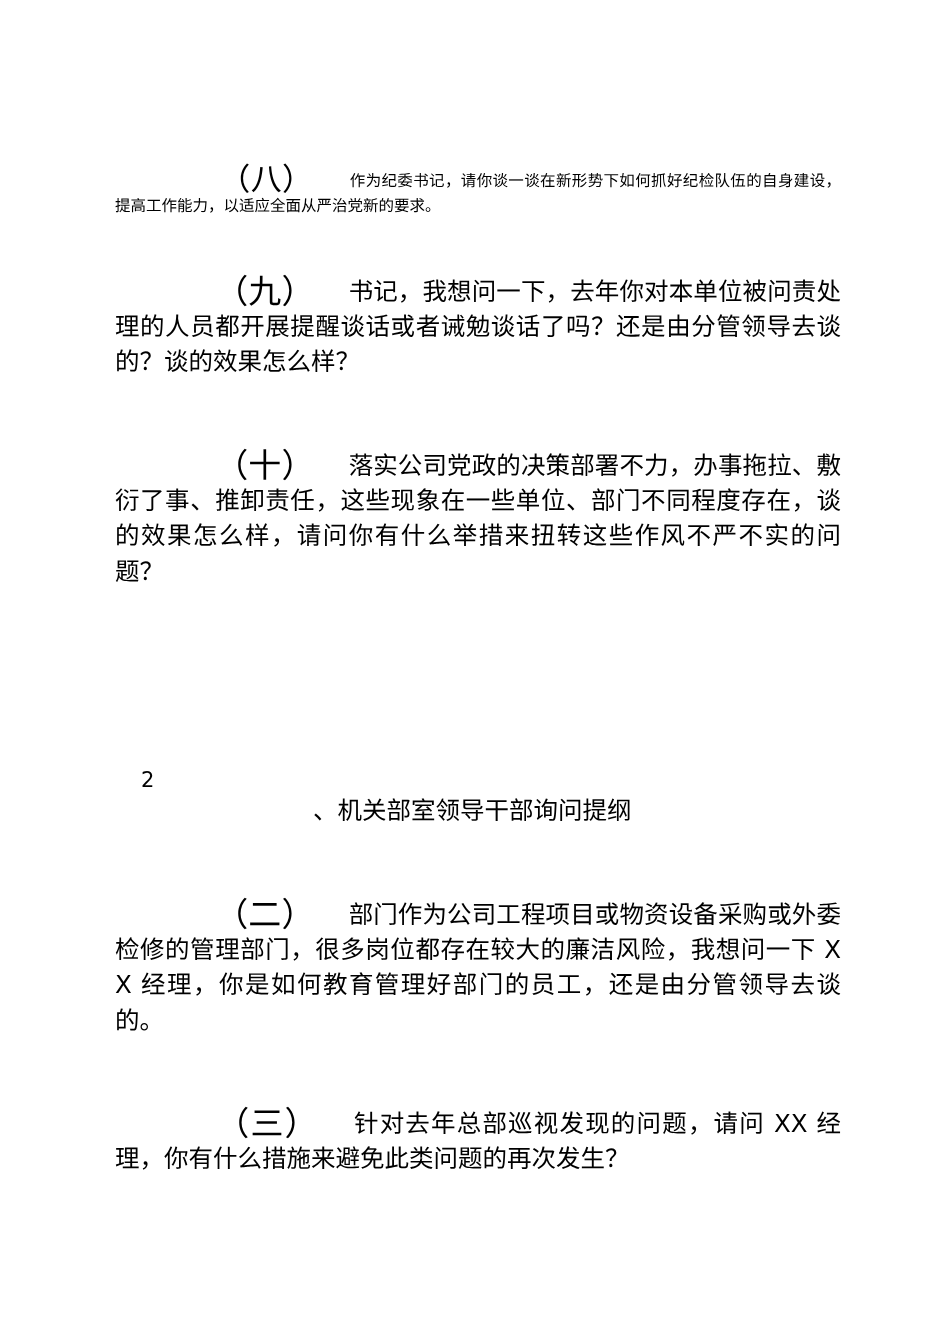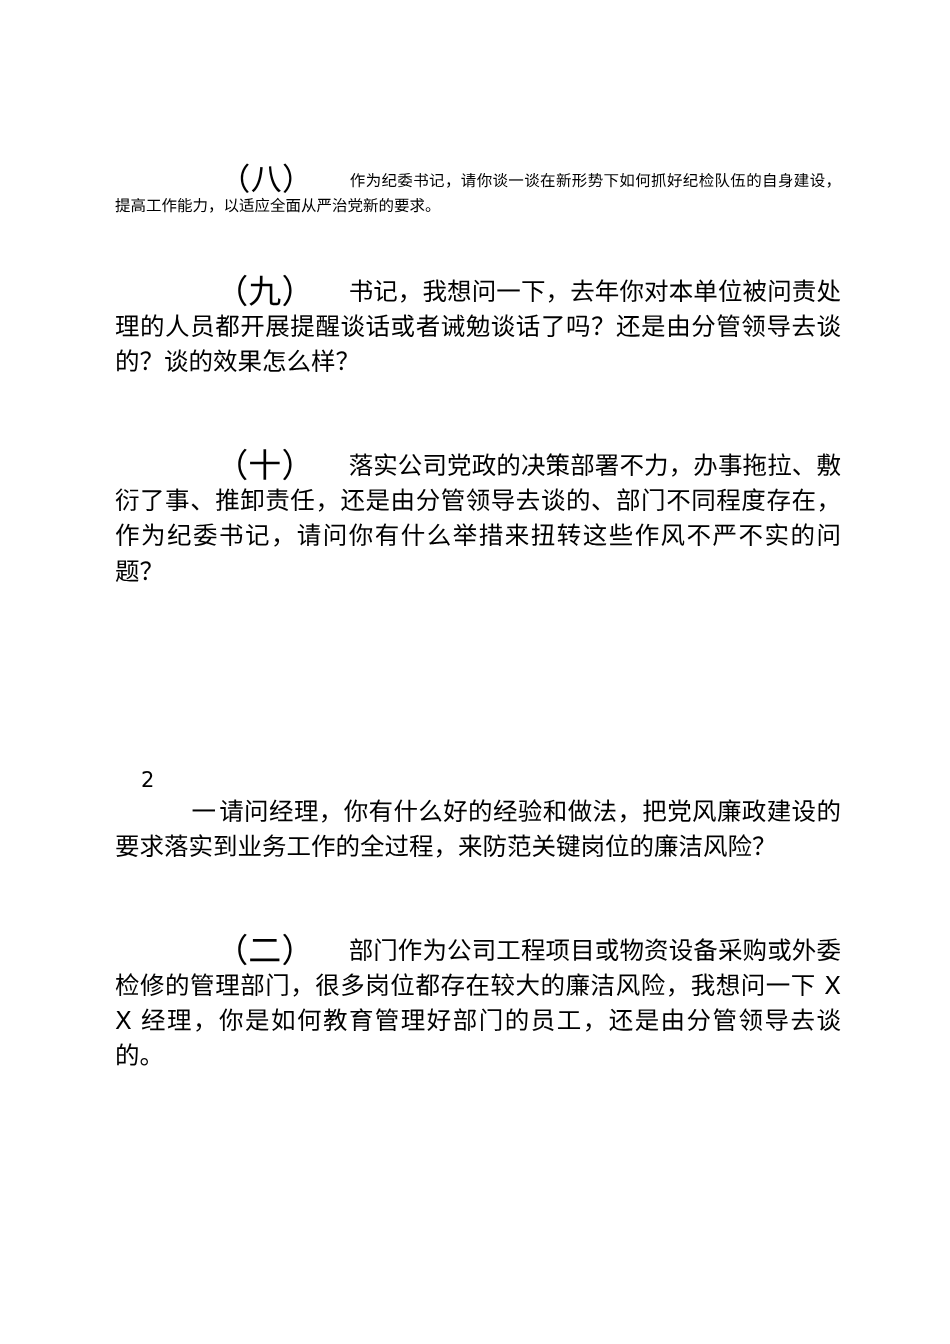--- a/index.html
+++ b/index.html
@@ -134,42 +134,43 @@
     <div class="sp-22"></div>
 
     <p class="para-large">
       <span class="indent-marker"></span><span class="marker">（九）</span><span class="gap"></span><span>书记，我想问一下，去年你对本单位被问责处理的人员都开展提醒谈话或者诫勉谈话了吗？还是由分管领导去谈的？谈的效果怎么样？</span>
     </p>
 
     <div class="sp-34"></div>
     <div class="sp-34"></div>
 
     <p class="para-large">
-      <span class="indent-marker"></span><span class="marker">（十）</span><span class="gap"></span><span>落实公司党政的决策部署不力，办事拖拉、敷衍了事、推卸责任，还是由分管领导去谈的、部门不同程度存在，作为纪委书记，请问你有什么举措来扭转这些作风不严不实的问题？</span>
+      <span class="indent-marker"></span><span class="marker">（十）</span><span class="gap"></span><span>落实公司党政的决策部署不力，办事拖拉、敷衍了事、推卸责任，这些现象在一些单位、部门不同程度存在，谈的效果怎么样，请问你有什么举措来扭转这些作风不严不实的问题？</span>
     </p>
 
     <div class="sp-34"></div>
     <div class="sp-34"></div>
     <div class="sp-34"></div>
     <div class="sp-34"></div>
     <div class="sp-34"></div>
     <div class="sp-8"></div>
 
     <p class="section-number">2</p>
 
+    <p class="section-title-line">、机关部室领导干部询问提纲</p>
 
-    <p class="item-one">
-      <span class="one-indent"></span><span class="one-num">一</span><span>请问经理，你有什么好的经验和做法，把党风廉政建设的要求落实到业务工作的全过程，来防范关键岗位的廉洁风险？</span>
-    </p>
 
     <div class="sp-34"></div>
     <div class="sp-34"></div>
 
     <p class="para-large">
       <span class="indent-marker"></span><span class="marker">（二）</span><span class="gap"></span><span>部门作为公司工程项目或物资设备采购或外委检修的管理部门，很多岗位都存在较大的廉洁风险，我想问一下 XX 经理，你是如何教育管理好部门的员工，还是由分管领导去谈的。</span>
     </p>
 
     <div class="sp-34"></div>
     <div class="sp-34"></div>
 
+    <p class="para-large">
+      <span class="indent-marker"></span><span class="marker">（三）</span><span class="gap"></span><span>针对去年总部巡视发现的问题，请问 XX 经理，你有什么措施来避免此类问题的再次发生？</span>
+    </p>
 
   </div>
 </div>
 
 </body></html>

